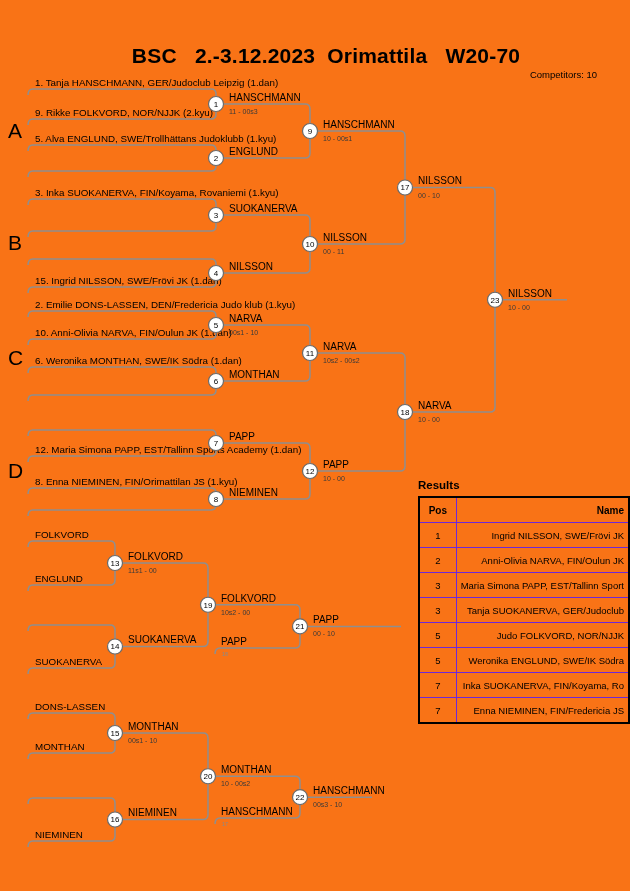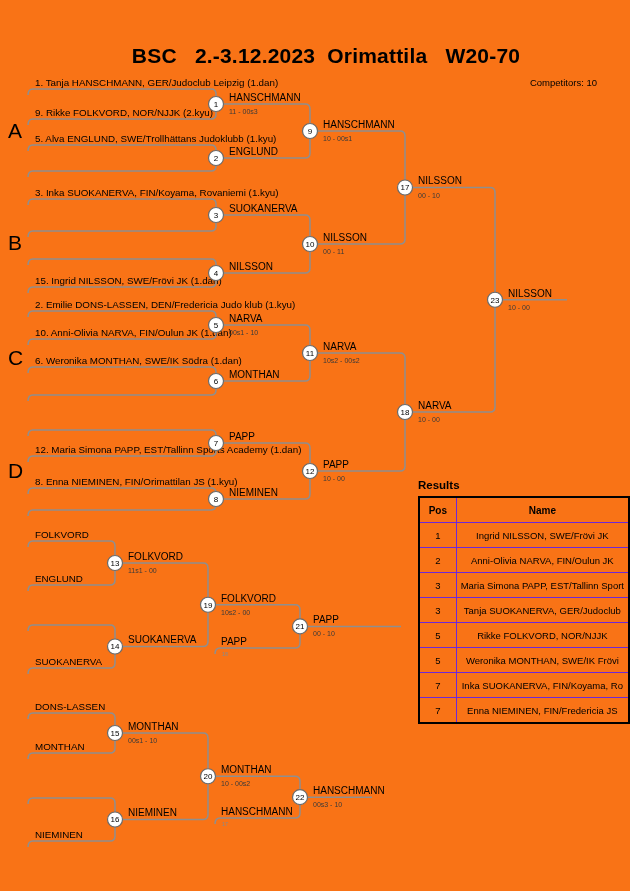--- a/index.html
+++ b/index.html
@@ -1,39 +1,39 @@
 <!DOCTYPE html>
 <html><head>
 <meta charset="utf-8">
 <style>
   html,body{margin:0;padding:0;background:#fff;}
   #page{position:relative;width:630px;height:891px;background:#f97316;overflow:hidden;
         font-family:"Liberation Sans",sans-serif;color:#000;}
   #title{position:absolute;top:44px;left:0;width:652px;text-align:center;
          font-size:21px;font-weight:bold;white-space:pre;letter-spacing:.2px;}
-  #competitors{position:absolute;top:77px;left:0;width:597px;text-align:right;font-size:9.5px;}
+  #competitors{position:absolute;top:69px;left:0;width:597px;text-align:right;font-size:9.5px;}
   svg{position:absolute;top:0;left:0;}
   svg text{font-family:"Liberation Sans",sans-serif;fill:#000;}
   .entry-t{font-size:9.8px;}
   .winner-t{font-size:10px;}
   .score-t{font-size:7px;fill:#3a3a3a;}
   .circ-t{font-size:8px;}
   .ref-t{font-size:5.5px;fill:#8a8a8a;}
   .group-t{font-size:21px;}
   .bline{stroke:#8f8f8f;stroke-width:1.5;fill:none;}
   .mcirc{stroke:#6b6b6b;stroke-width:1.2;fill:#fff;}
   #results-title{position:absolute;top:479px;left:418px;width:189px;text-align:left;
                  font-size:11.5px;font-weight:bold;}
   #results-table{position:absolute;top:496px;left:418px;border-collapse:collapse;
                  border:2px solid #000;font-size:9.5px;table-layout:fixed;}
   #results-table td,#results-table th{border:1px solid #6d28d9;height:16px;padding:4px;
                  white-space:nowrap;overflow:hidden;}
   #results-table th{font-size:10px;}
   .pos-col{width:29px;text-align:center;}
-  .name-col{width:156px;text-align:center;padding-left:4px !important;}
+  .name-col{width:156px;text-align:right;padding-left:4px !important;}
 </style>
 </head>
 <body>
 
 <div id="page">
   <div id="title">BSC   2.-3.12.2023  Orimattila   W20-70</div>
   <div id="competitors">Competitors: 10</div>
 
   <svg id="bracket" width="630" height="891" viewBox="0 0 630 891">
       <text x="8" y="138" class="group-t">A</text>
@@ -215,25 +215,25 @@
         <tr>
           <td class="pos-col">3</td>
           <td class="name-col">Maria Simona PAPP, EST/Tallinn Sport</td>
         </tr>
         <tr>
           <td class="pos-col">3</td>
           <td class="name-col">Tanja SUOKANERVA, GER/Judoclub</td>
         </tr>
         <tr>
           <td class="pos-col">5</td>
-          <td class="name-col">Rikke FOLKVORD, NOR/NJJK</td>
+          <td class="name-col">Judo FOLKVORD, NOR/NJJK</td>
         </tr>
         <tr>
           <td class="pos-col">5</td>
-          <td class="name-col">Weronika MONTHAN, SWE/IK Frövi</td>
+          <td class="name-col">Weronika ENGLUND, SWE/IK Södra</td>
         </tr>
         <tr>
           <td class="pos-col">7</td>
           <td class="name-col">Inka SUOKANERVA, FIN/Koyama, Ro</td>
         </tr>
         <tr>
           <td class="pos-col">7</td>
           <td class="name-col">Enna NIEMINEN, FIN/Fredericia JS</td>
         </tr>
       </tbody>

